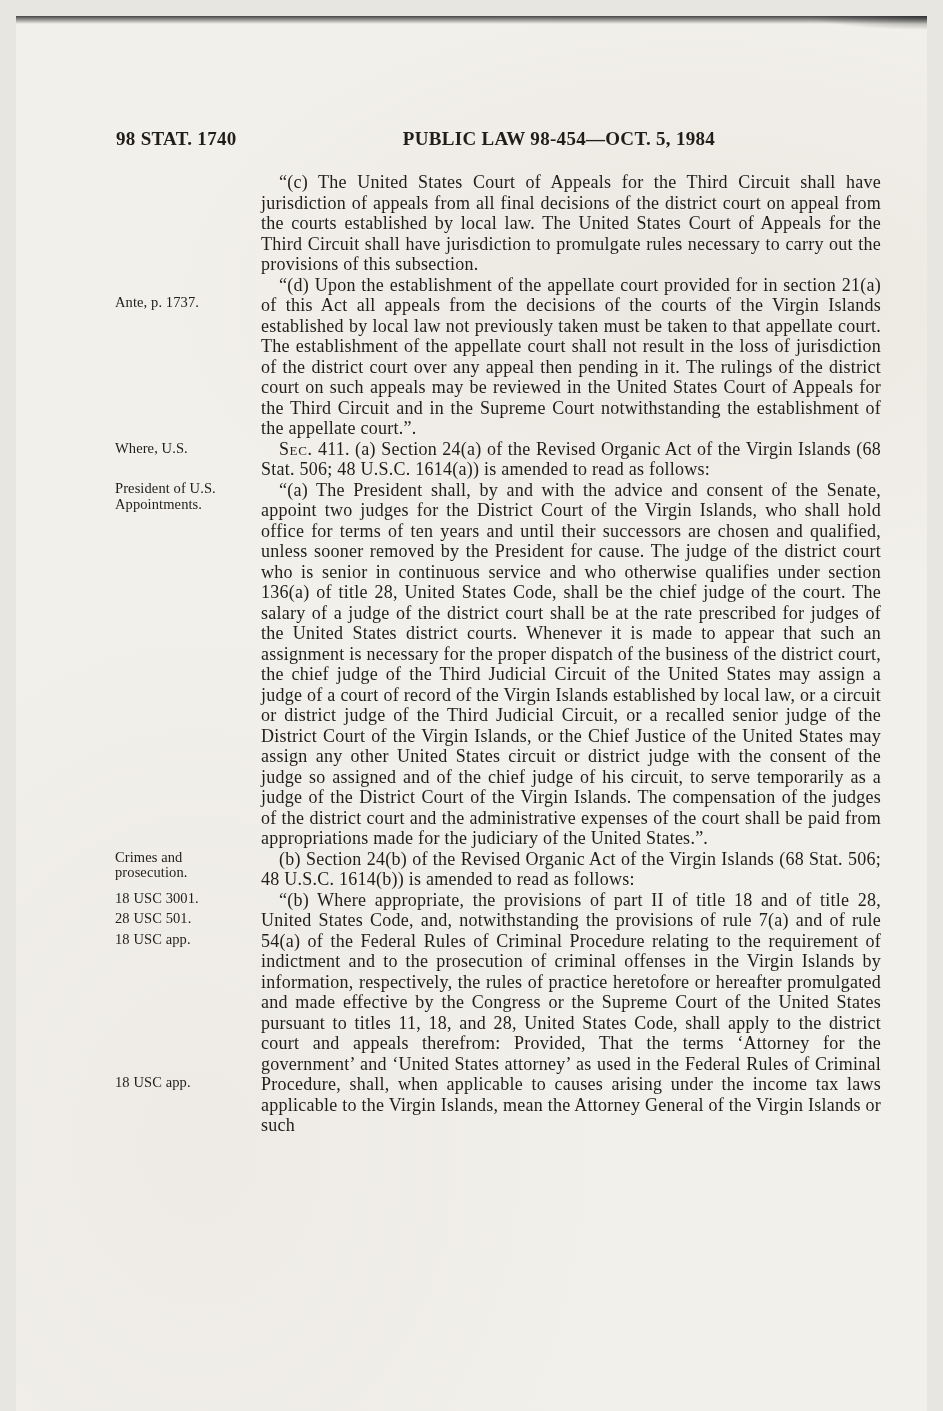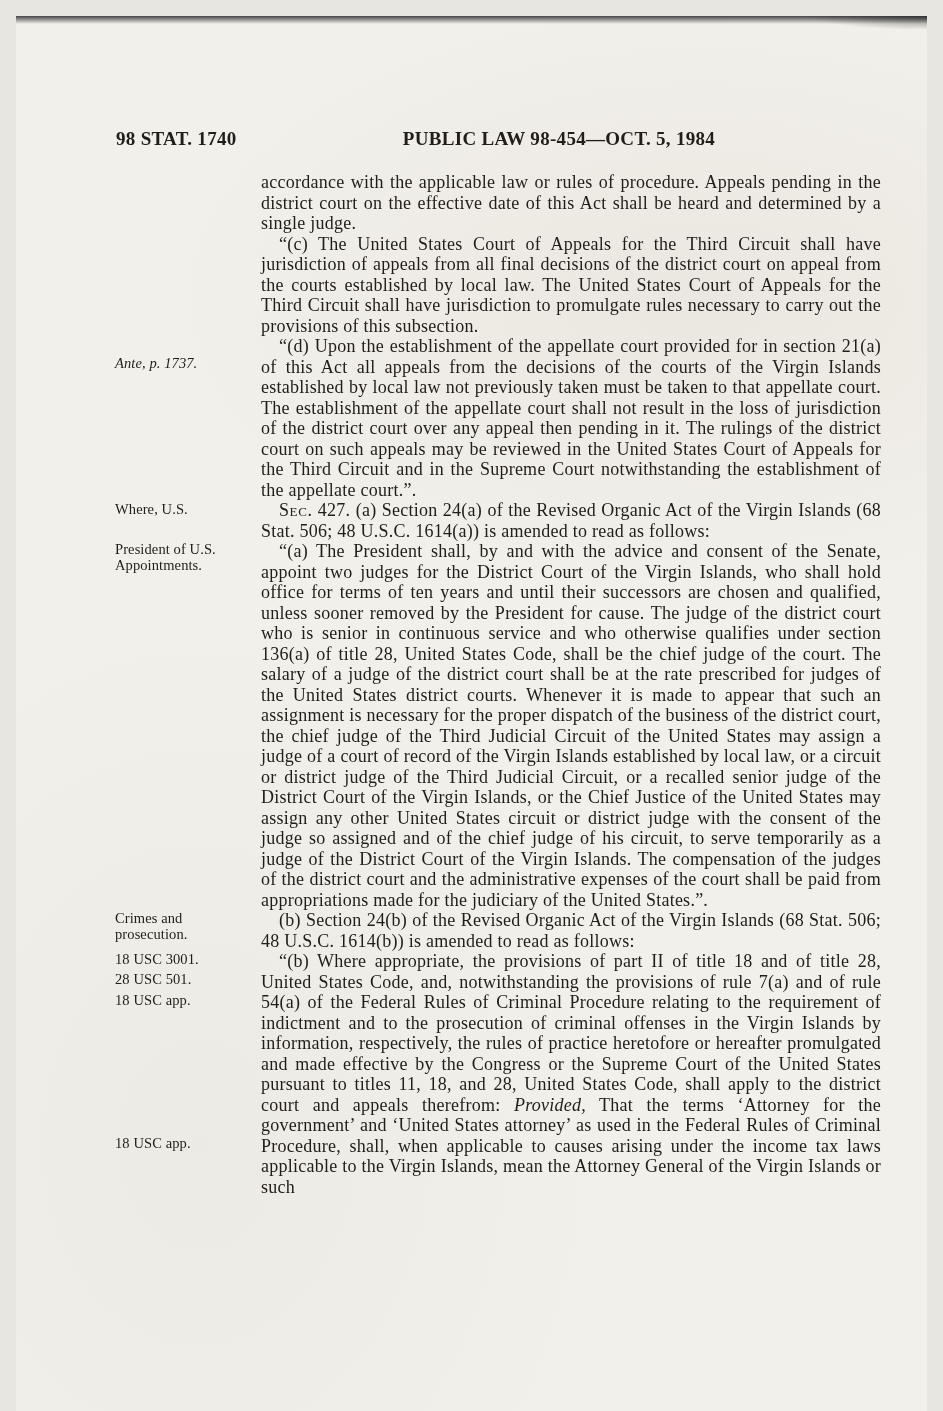--- a/index.html
+++ b/index.html
@@ -76,45 +76,44 @@
   .note {
     position: absolute;
     left: -146px;
     width: 138px;
     font-size: 14.5px;
     line-height: 15.5px;
     letter-spacing: 0.1px;
     text-align: left;
     text-indent: 0;
   }
-  .italic { font-style: italic; }
+  .italic { }
   .smallcaps { font-variant: small-caps; letter-spacing: 0.6px; font-family: Liberation Serif, serif; }
 </style>
 </head>
 <body>
 
 <div class="page">
 
   <div class="scan-edge-top"></div>
   <div class="scan-edge-corner"></div>
 
   <div class="header">
     <span class="stat">98 STAT. 1740</span>
     <span class="law">PUBLIC LAW 98-454—OCT. 5, 1984</span>
   </div>
 
   <div class="content">
 
-    <p class="para"><span class="bodytext">accordance with the applicable law or rules of procedure. Appeals pending in the district court on the effective date of this Act shall be heard and determined by a single judge.</span></p>
 
     <p class="para indent"><span class="bodytext">“(c) The United States Court of Appeals for the Third Circuit shall have jurisdiction of appeals from all final decisions of the district court on appeal from the courts established by local law. The United States Court of Appeals for the Third Circuit shall have jurisdiction to promulgate rules necessary to carry out the provisions of this subsection.</span></p>
 
     <p class="para indent"><span class="note italic" style="top:20px;">Ante, p. 1737.</span><span class="bodytext">“(d) Upon the establishment of the appellate court provided for in section 21(a) of this Act all appeals from the decisions of the courts of the Virgin Islands established by local law not previously taken must be taken to that appellate court. The establishment of the appellate court shall not result in the loss of jurisdiction of the district court over any appeal then pending in it. The rulings of the district court on such appeals may be reviewed in the United States Court of Appeals for the Third Circuit and in the Supreme Court notwithstanding the establishment of the appellate court.”.</span></p>
 
-    <p class="para indent"><span class="note" style="top:2px;">Where, U.S.</span><span class="bodytext"><span class="smallcaps">Sec.</span><span> 427. (a) Section 24(a) of the Revised Organic Act of the Virgin Islands (68 Stat. 506; 48 U.S.C. 1614(a)) is amended to read as follows:</span></span></p>
+    <p class="para indent"><span class="note" style="top:2px;">Where, U.S.</span><span class="bodytext"><span class="smallcaps">Sec.</span><span> 411. (a) Section 24(a) of the Revised Organic Act of the Virgin Islands (68 Stat. 506; 48 U.S.C. 1614(a)) is amended to read as follows:</span></span></p>
 
     <p class="para indent"><span class="note" style="top:1px;">President of U.S.</span><span class="note" style="top:17px;">Appointments.</span><span class="bodytext">“(a) The President shall, by and with the advice and consent of the Senate, appoint two judges for the District Court of the Virgin Islands, who shall hold office for terms of ten years and until their successors are chosen and qualified, unless sooner removed by the President for cause. The judge of the district court who is senior in continuous service and who otherwise qualifies under section 136(a) of title 28, United States Code, shall be the chief judge of the court. The salary of a judge of the district court shall be at the rate prescribed for judges of the United States district courts. Whenever it is made to appear that such an assignment is necessary for the proper dispatch of the business of the district court, the chief judge of the Third Judicial Circuit of the United States may assign a judge of a court of record of the Virgin Islands established by local law, or a circuit or district judge of the Third Judicial Circuit, or a recalled senior judge of the District Court of the Virgin Islands, or the Chief Justice of the United States may assign any other United States circuit or district judge with the consent of the judge so assigned and of the chief judge of his circuit, to serve temporarily as a judge of the District Court of the Virgin Islands. The compensation of the judges of the district court and the administrative expenses of the court shall be paid from appropriations made for the judiciary of the United States.”.</span></p>
 
     <p class="para indent"><span class="note" style="top:1px;">Crimes and prosecution.</span><span class="bodytext">(b) Section 24(b) of the Revised Organic Act of the Virgin Islands (68 Stat. 506; 48 U.S.C. 1614(b)) is amended to read as follows:</span></p>
 
     <p class="para indent"><span class="note" style="top:1px;">18 USC 3001.</span><span class="note" style="top:21px;">28 USC 501.</span><span class="note" style="top:42px;">18 USC app.</span><span class="note" style="top:185px;">18 USC app.</span><span class="bodytext"><span>“(b) Where appropriate, the provisions of part II of title 18 and of title 28, United States Code, and, notwithstanding the provisions of rule 7(a) and of rule 54(a) of the Federal Rules of Criminal Procedure relating to the requirement of indictment and to the prosecution of criminal offenses in the Virgin Islands by information, respectively, the rules of practice heretofore or hereafter promulgated and made effective by the Congress or the Supreme Court of the United States pursuant to titles 11, 18, and 28, United States Code, shall apply to the district court and appeals therefrom: </span><span class="italic">Provided,</span><span> That the terms ‘Attorney for the government’ and ‘United States attorney’ as used in the Federal Rules of Criminal Procedure, shall, when applicable to causes arising under the income tax laws applicable to the Virgin Islands, mean the Attorney General of the Virgin Islands or such</span></span></p>
 
   </div>
 </div>
 

